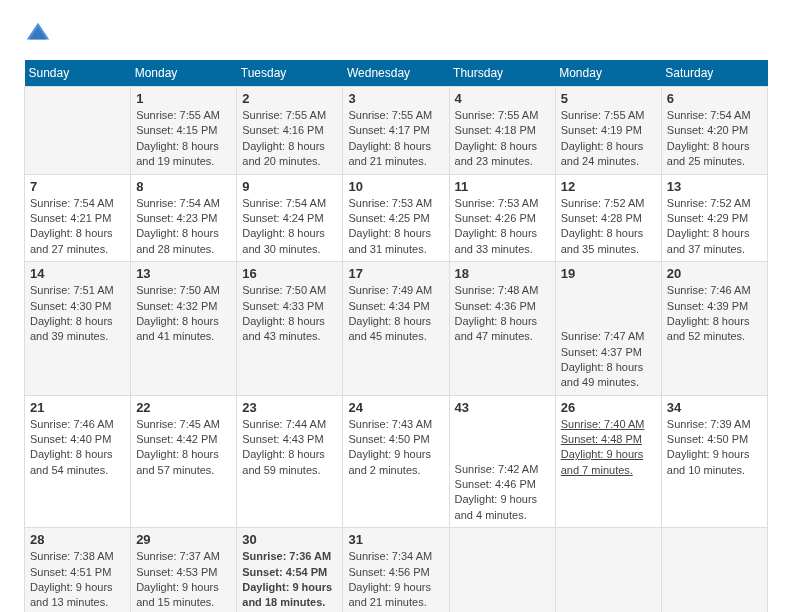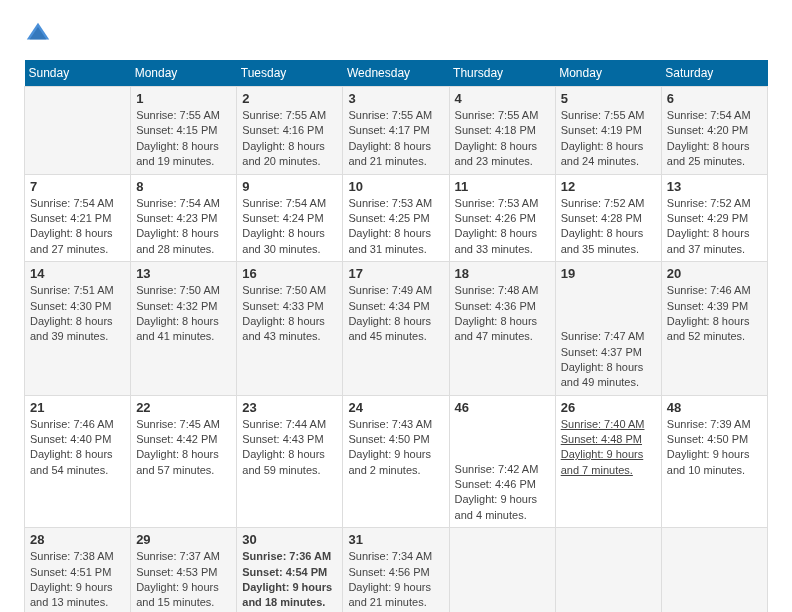--- a/index.html
+++ b/index.html
@@ -294,35 +294,35 @@
 and 59 minutes.</div>
         </td>
         <td>
           <span class="day-num">24</span>
           <div class="day-info" style="white-space: pre-line;">Sunrise: 7:43 AM
 Sunset: 4:50 PM
 Daylight: 9 hours
 and 2 minutes.</div>
         </td>
         <td>
-          <span class="day-num">46</span>
+          <span class="day-num">43</span>
           <div class="day-info" style="white-space: pre-line; margin-top: 47px;">Sunrise: 7:42 AM
 Sunset: 4:46 PM
 Daylight: 9 hours
 and 4 minutes.</div>
         </td>
         <td>
           <span class="day-num">26</span>
           <div class="day-info" style="white-space: pre-line; text-decoration: underline;">Sunrise: 7:40 AM
 Sunset: 4:48 PM
 Daylight: 9 hours
 and 7 minutes.</div>
         </td>
         <td>
-          <span class="day-num">48</span>
+          <span class="day-num">34</span>
           <div class="day-info" style="white-space: pre-line;">Sunrise: 7:39 AM
 Sunset: 4:50 PM
 Daylight: 9 hours
 and 10 minutes.</div>
         </td>
       </tr>
       <tr>
         <td>
           <span class="day-num">28</span>
           <div class="day-info" style="white-space: pre-line;">Sunrise: 7:38 AM

